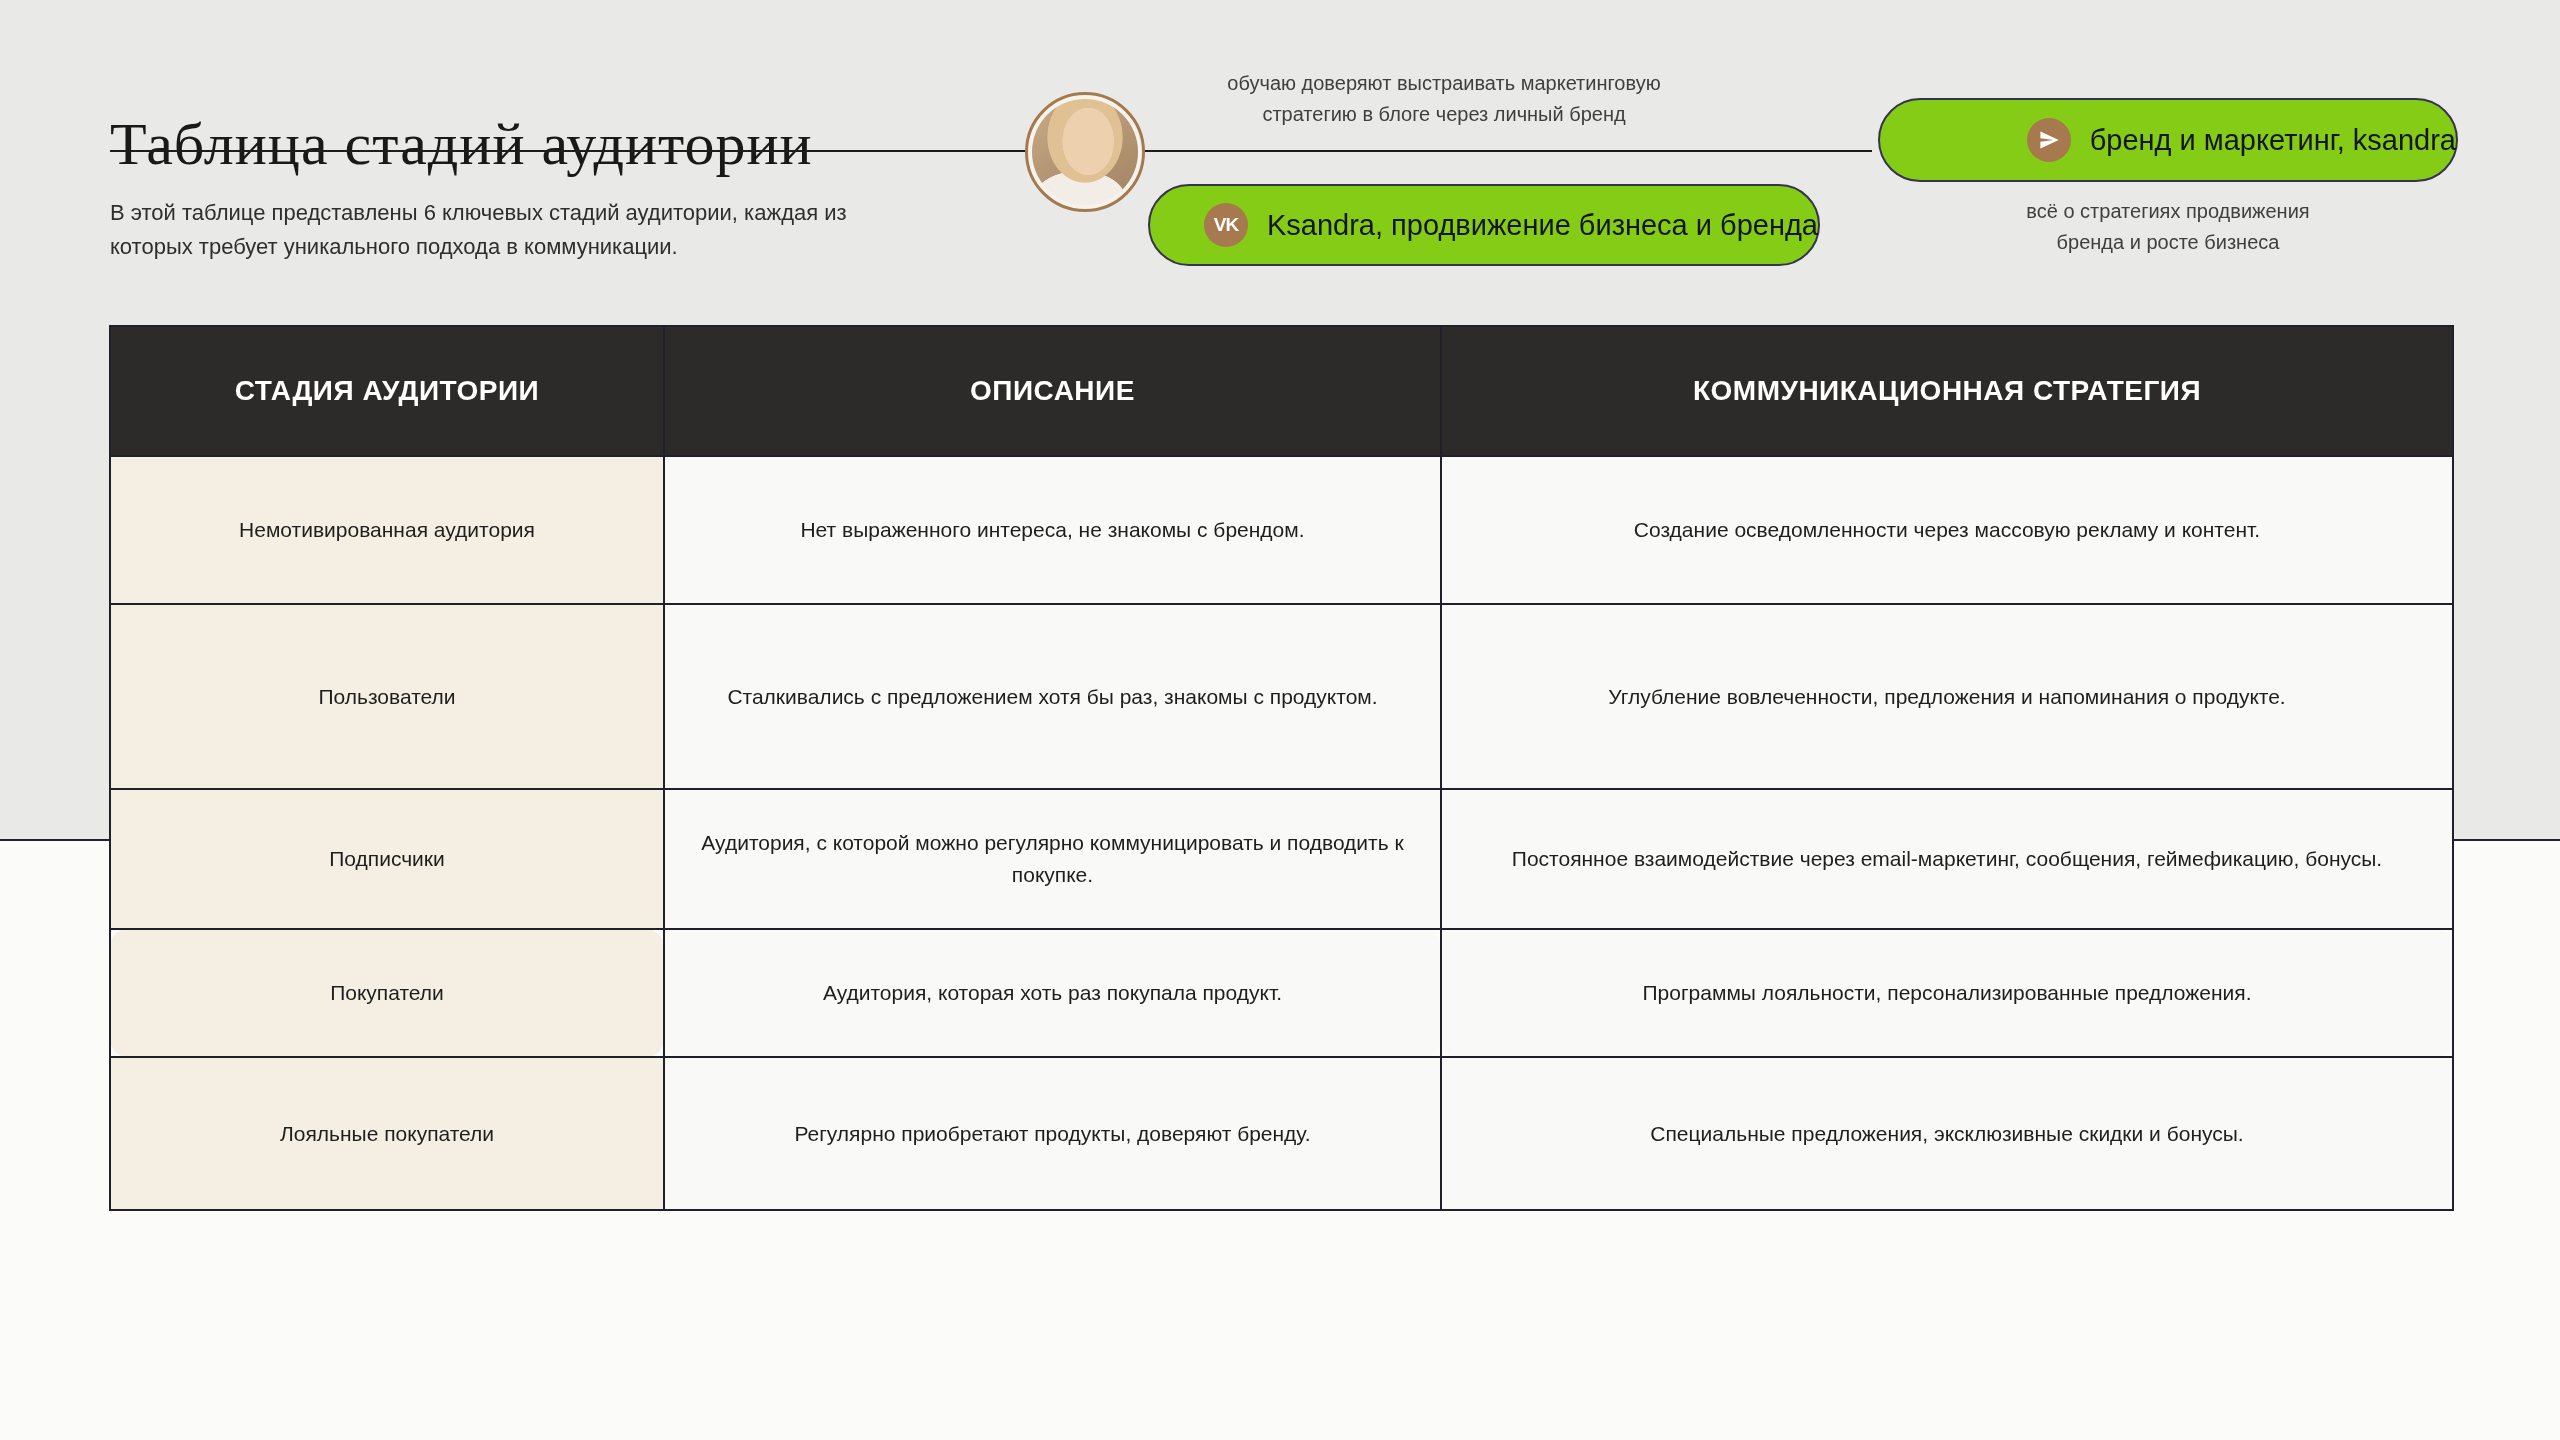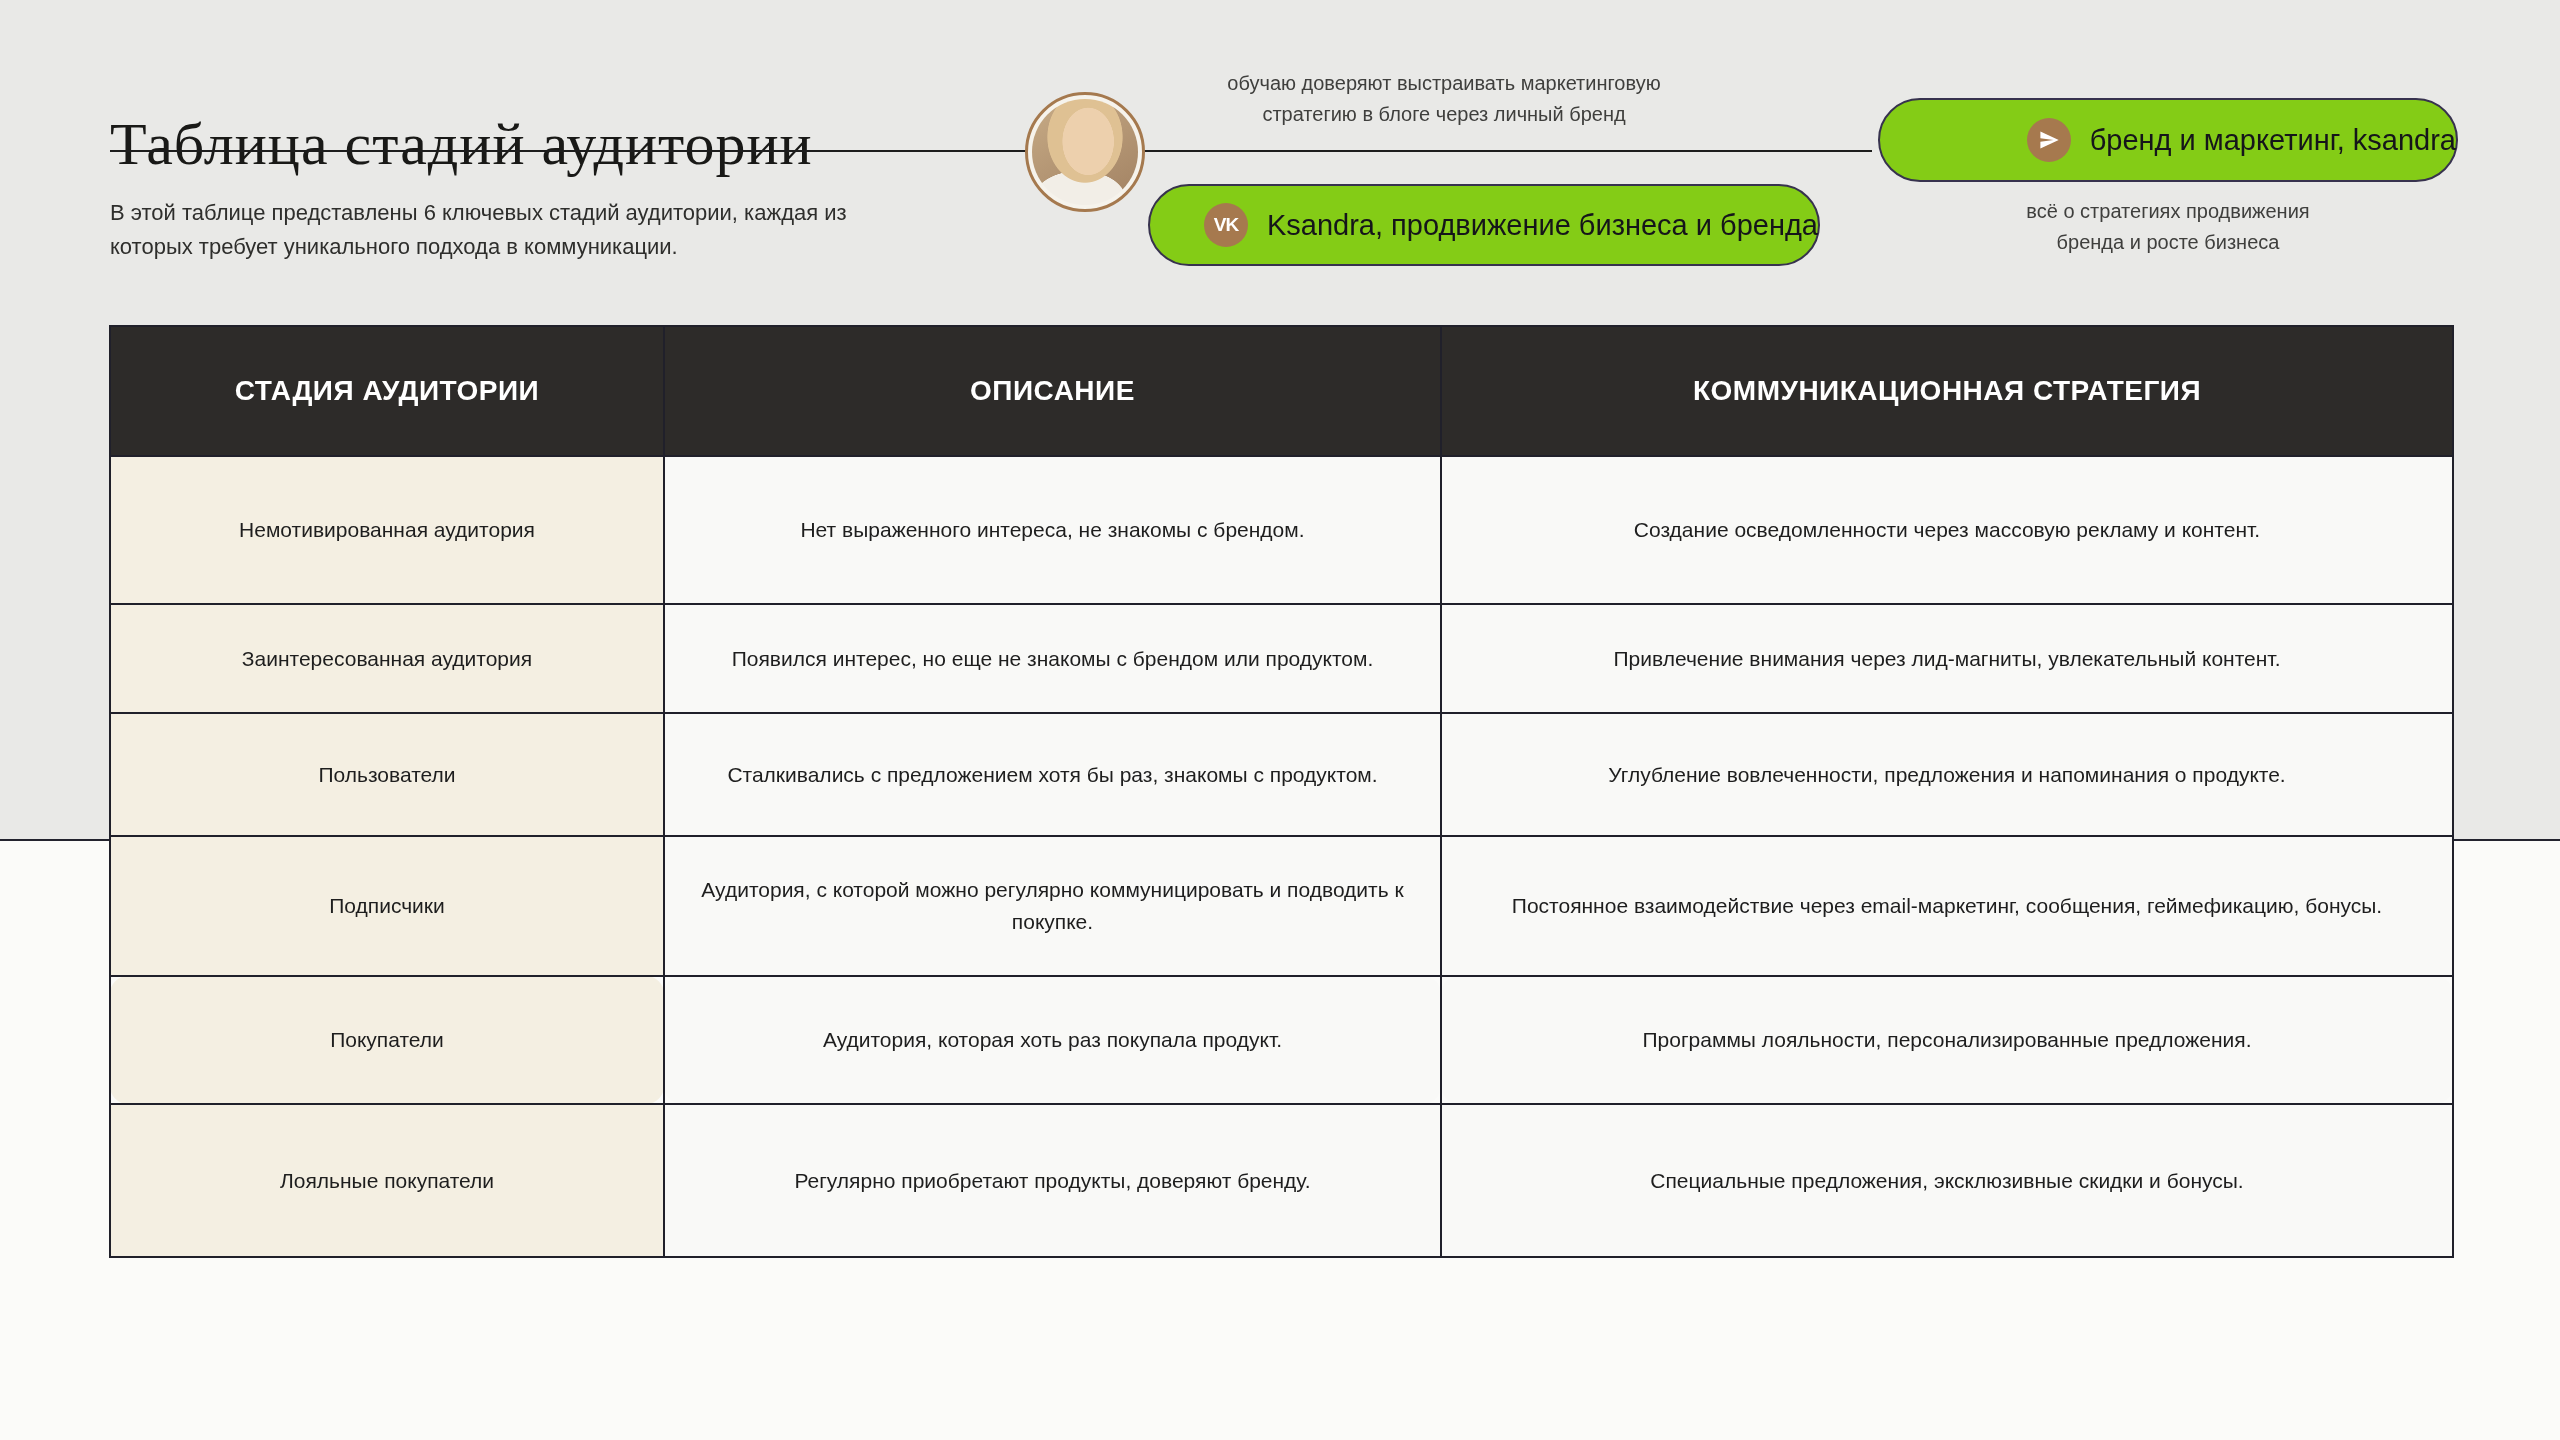--- a/index.html
+++ b/index.html
@@ -92,21 +92,21 @@
     font-size:28px;font-weight:700;letter-spacing:0.5px;
     height:130px;
   }
   .stage-table td{
     font-size:21px;line-height:32px;color:#1e1e1e;
   }
   td.cell-stage{background:#f4efe2;margin-left:28px;}
   td.cell-desc,td.cell-strat{background:#f9f9f7;}
   tr.r1 td{height:148px;}
   tr.r2 td{height:109px;}
-  tr.r3 td{height:123px;}
+  tr.r3 td{height:185px;}
   tr.r4 td{height:140px;}
   tr.r5 td{height:128px;border-radius:18px;}
   tr.r6 td{height:153px;}
 </style>
 </head>
 <body>
 
 <div class="canvas">
 
   <div class="bg-bottom"></div>
@@ -151,25 +151,20 @@
         <th>ОПИСАНИЕ</th>
         <th>КОММУНИКАЦИОННАЯ СТРАТЕГИЯ</th>
       </tr>
     </thead>
     <tbody>
       <tr class="r1">
         <td class="cell-stage">Немотивированная аудитория</td>
         <td class="cell-desc">Нет выраженного интереса, не знакомы с брендом.</td>
         <td class="cell-strat">Создание осведомленности через массовую рекламу и контент.</td>
       </tr>
-      <tr class="r2">
-        <td class="cell-stage">Заинтересованная аудитория</td>
-        <td class="cell-desc">Появился интерес, но еще не знакомы с брендом или продуктом.</td>
-        <td class="cell-strat">Привлечение внимания через лид-магниты, увлекательный контент.</td>
-      </tr>
       <tr class="r3">
         <td class="cell-stage">Пользователи</td>
         <td class="cell-desc">Сталкивались с предложением хотя бы раз, знакомы с продуктом.</td>
         <td class="cell-strat">Углубление вовлеченности, предложения и напоминания о продукте.</td>
       </tr>
       <tr class="r4">
         <td class="cell-stage">Подписчики</td>
         <td class="cell-desc">Аудитория, с которой можно регулярно коммуницировать и подводить к покупке.</td>
         <td class="cell-strat">Постоянное взаимодействие через email-маркетинг, сообщения, геймефикацию, бонусы.</td>
       </tr>

